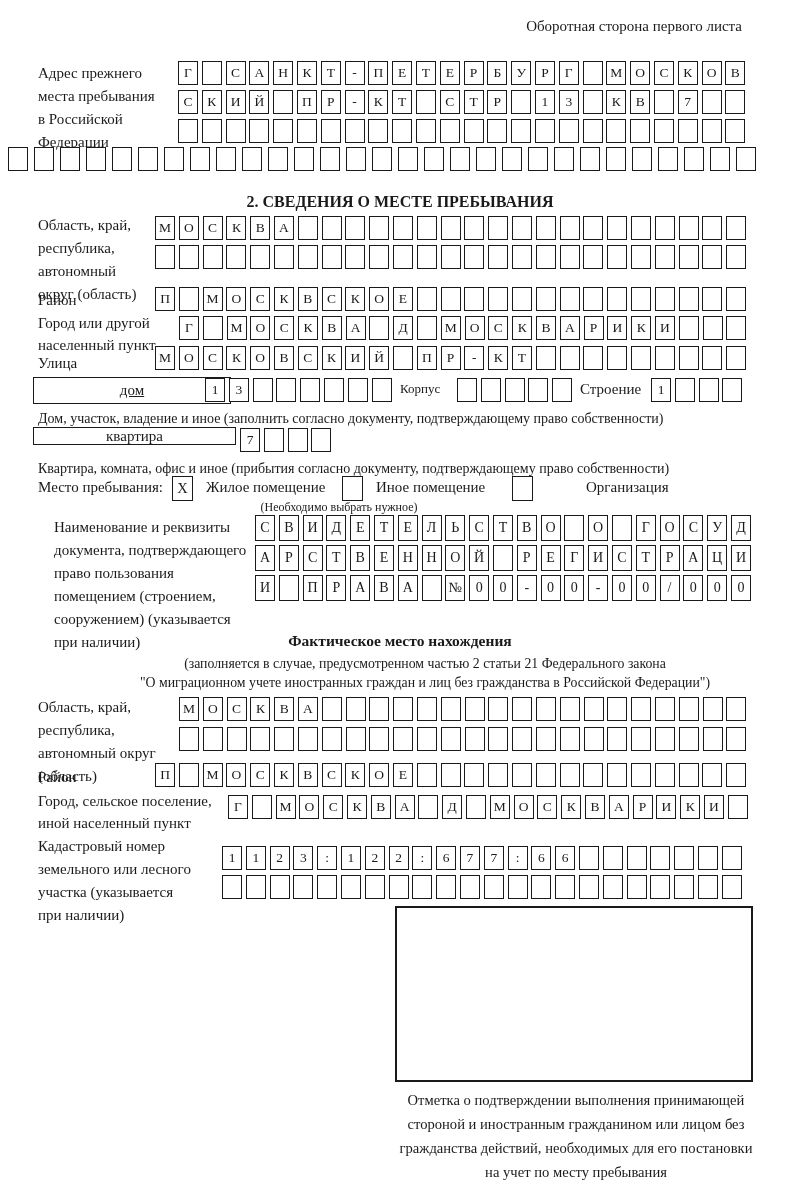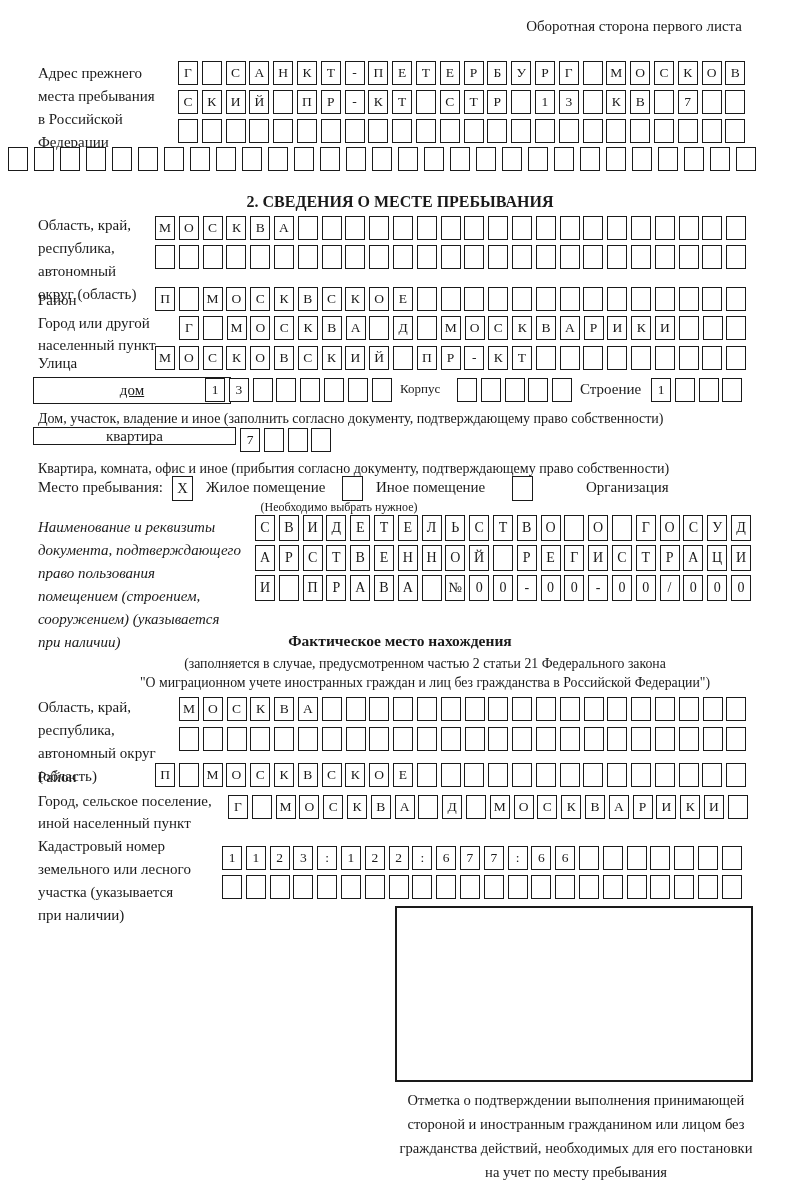--- a/index.html
+++ b/index.html
@@ -330,21 +330,21 @@
 
   <div class="abs" style="left:38px;top:479px;font-size:15px;">Место пребывания:</div>
   <div class="abs chk" style="left:172px;top:476px;">X</div>
   <div class="abs" style="left:206px;top:479px;font-size:15px;">Жилое помещение</div>
   <div class="abs chk" style="left:342px;top:476px;"></div>
   <div class="abs" style="left:376px;top:479px;font-size:15px;">Иное помещение</div>
   <div class="abs chk" style="left:512px;top:476px;"></div>
   <div class="abs" style="left:557px;top:479px;font-size:15px;margin-left:29px;">Организация</div>
   <div class="abs" style="left:129px;top:500px;width:420px;text-align:center;font-size:12px;">(Необходимо выбрать нужное)</div>
 
-  <div class="abs lbl" style="left:38px;top:516px;width:215px;font-style:italic;">Наименование и реквизиты
+  <div class="abs lbl" style="left:54px;top:516px;width:215px;">Наименование и реквизиты
 документа, подтверждающего
 право пользования
 помещением (строением,
 сооружением) (указывается
 при наличии)</div>
   <div class="abs cellrow doc" style="left:255px;top:515px;">
       <div class="cell">С</div>
       <div class="cell">В</div>
       <div class="cell">И</div>
       <div class="cell">Д</div>

